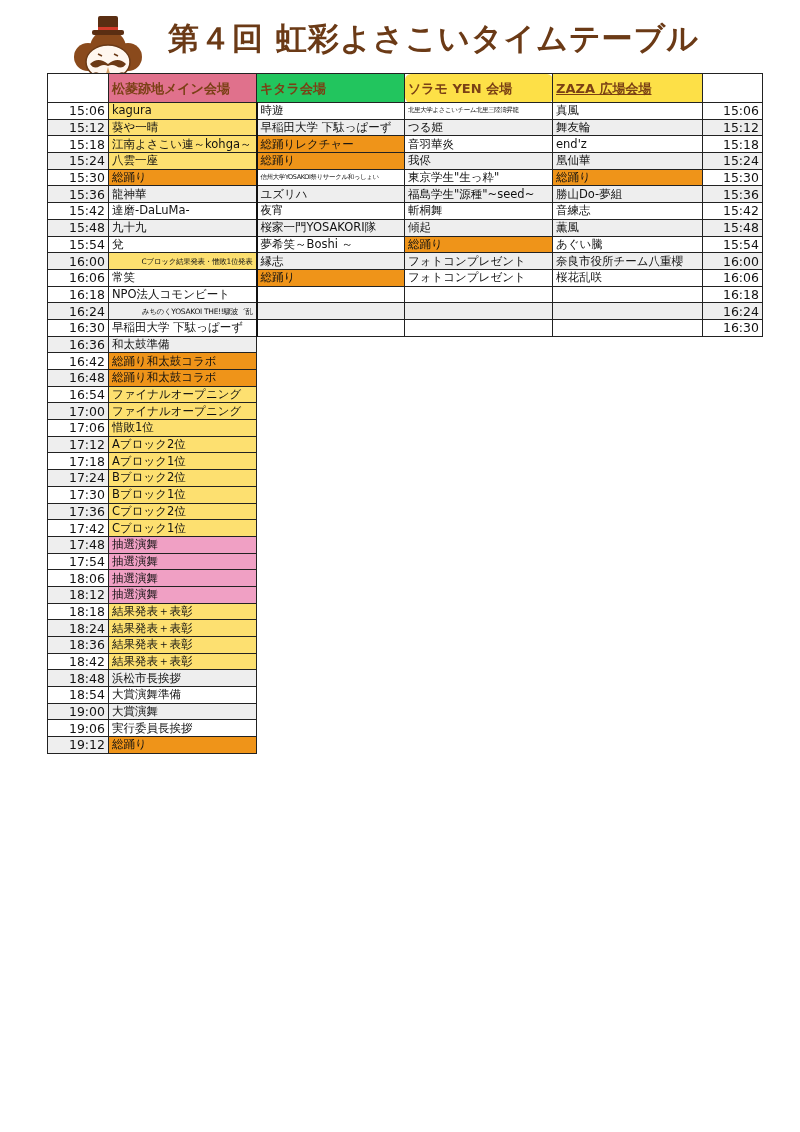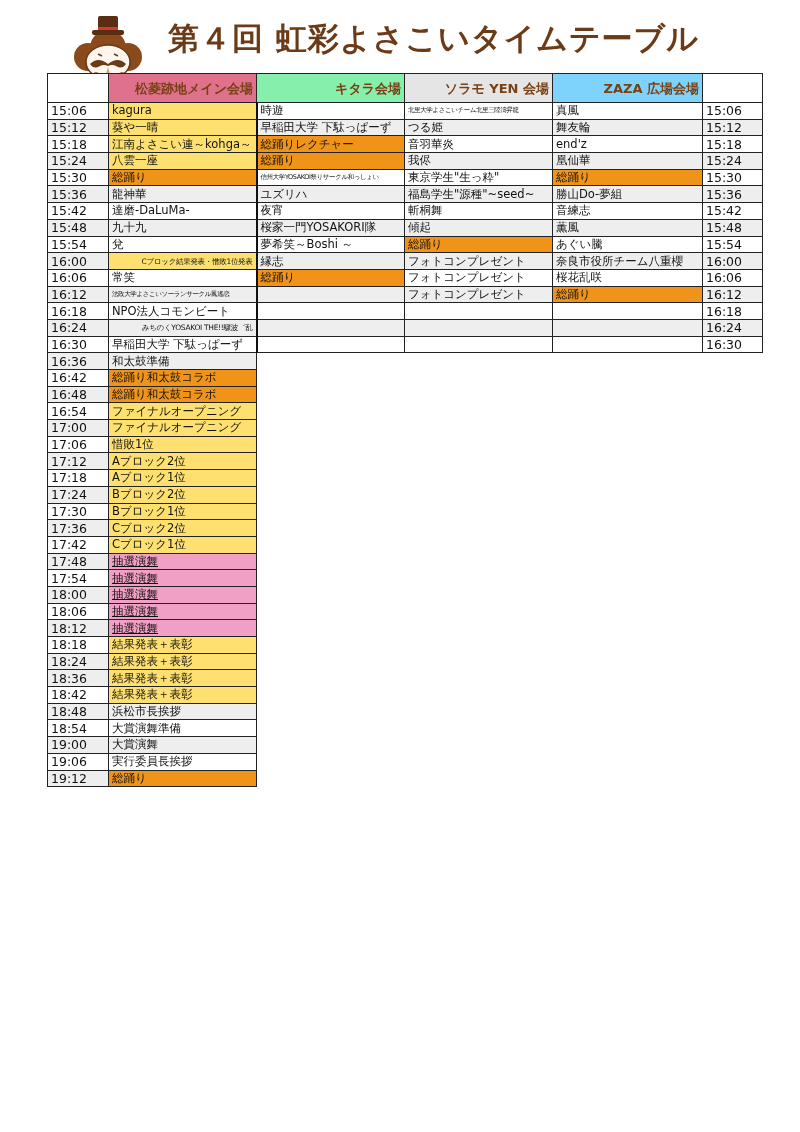--- a/index.html
+++ b/index.html
@@ -6,32 +6,32 @@
   body { width:800px; height:1132px; position:relative; overflow:hidden;
          font-family:"DejaVu Sans","Liberation Sans",sans-serif; color:#111; }
   .title-wrap { position:absolute; left:0; top:0; width:800px; height:68px; }
   .title { position:absolute; left:168px; top:18px; font-size:31px; font-weight:bold;
            color:#6b3a16; letter-spacing:1px; white-space:nowrap;
            font-family:"DejaVu Sans","Liberation Sans",sans-serif; }
   .mascot { position:absolute; left:68px; top:12px; width:100px; height:70px; }
   table.tt { position:absolute; left:47px; top:73px; border-collapse:collapse; table-layout:fixed; }
   table.tt td, table.tt th { border:1px solid #222; padding:0 3px; height:15.7px; line-height:15px;
                              font-size:11.5px; white-space:nowrap; overflow:hidden; }
-  table.tt th { height:28px; font-size:13px; font-weight:bold; color:#7a4015; text-align:right; }
-  .tcol { text-align:left; font-size:12.5px !important; }
+  table.tt th { height:28px; font-size:13px; font-weight:bold; color:#7a4015; text-align:left; }
+  .tcol { text-align:right; font-size:12.5px !important; }
   .hdr-main { background:#e0718c; }
-  .hdr-kitara { background:#86efac; }
-  .hdr-sorame { background:#e5e5e5; }
-  .hdr-zaza { background:#7dd3fc; }
+  .hdr-kitara { background:#22c55e; }
+  .hdr-sorame { background:#fde047;border-radius:6px; }
+  .hdr-zaza { background:#fde047;text-decoration:underline; }
   .hdr-blank { background:#fff; }
   tr.odd td { background:#ffffff; }
   tr.even td { background:#eeeeee; }
   td.c-yellow { background:#fde070 !important; }
   td.c-orange { background:#ef9419 !important;margin-left:36px; }
-  td.c-pink { background:#f0a0c4 !important;text-decoration:underline; }
+  td.c-pink { background:#f0a0c4 !important; }
   td.small { font-size:7.5px !important; letter-spacing:-0.3px;text-align:right; }
   td.tiny { font-size:6.5px !important; letter-spacing:-0.4px; }
   td.none { border:none !important; background:transparent !important; }
   td.thick-l { border-left:2px solid #111 !important; }
 </style>
 </head>
 <body>
 
 <div class="title-wrap">
   <svg class="mascot" viewBox="0 0 100 70">
@@ -159,28 +159,20 @@
         <td class="tcol">16:00</td>
       </tr>
       <tr class="odd">
         <td class="tcol">16:06</td>
         <td>常笑</td>
         <td class="c-orange thick-l">総踊り</td>
         <td>フォトコンプレゼント</td>
         <td>桜花乱咲</td>
         <td class="tcol">16:06</td>
       </tr>
-      <tr class="even">
-        <td class="tcol">16:12</td>
-        <td class="tiny">法政大学よさこいソーランサークル鳳遙恋</td>
-        <td class="thick-l"></td>
-        <td>フォトコンプレゼント</td>
-        <td class="c-orange">総踊り</td>
-        <td class="tcol">16:12</td>
-      </tr>
       <tr class="odd">
         <td class="tcol">16:18</td>
         <td>NPO法人コモンビート</td>
         <td class="thick-l"></td>
         <td></td>
         <td></td>
         <td class="tcol">16:18</td>
       </tr>
       <tr class="even">
         <td class="tcol">16:24</td>
@@ -303,28 +295,20 @@
         <td class="none"></td>
       </tr>
       <tr class="odd">
         <td class="tcol">17:54</td>
         <td class="c-pink">抽選演舞</td>
         <td class="none"></td>
         <td class="none"></td>
         <td class="none"></td>
         <td class="none"></td>
       </tr>
-      <tr class="even">
-        <td class="tcol">18:00</td>
-        <td class="c-pink">抽選演舞</td>
-        <td class="none"></td>
-        <td class="none"></td>
-        <td class="none"></td>
-        <td class="none"></td>
-      </tr>
       <tr class="odd">
         <td class="tcol">18:06</td>
         <td class="c-pink">抽選演舞</td>
         <td class="none"></td>
         <td class="none"></td>
         <td class="none"></td>
         <td class="none"></td>
       </tr>
       <tr class="even">
         <td class="tcol">18:12</td>

